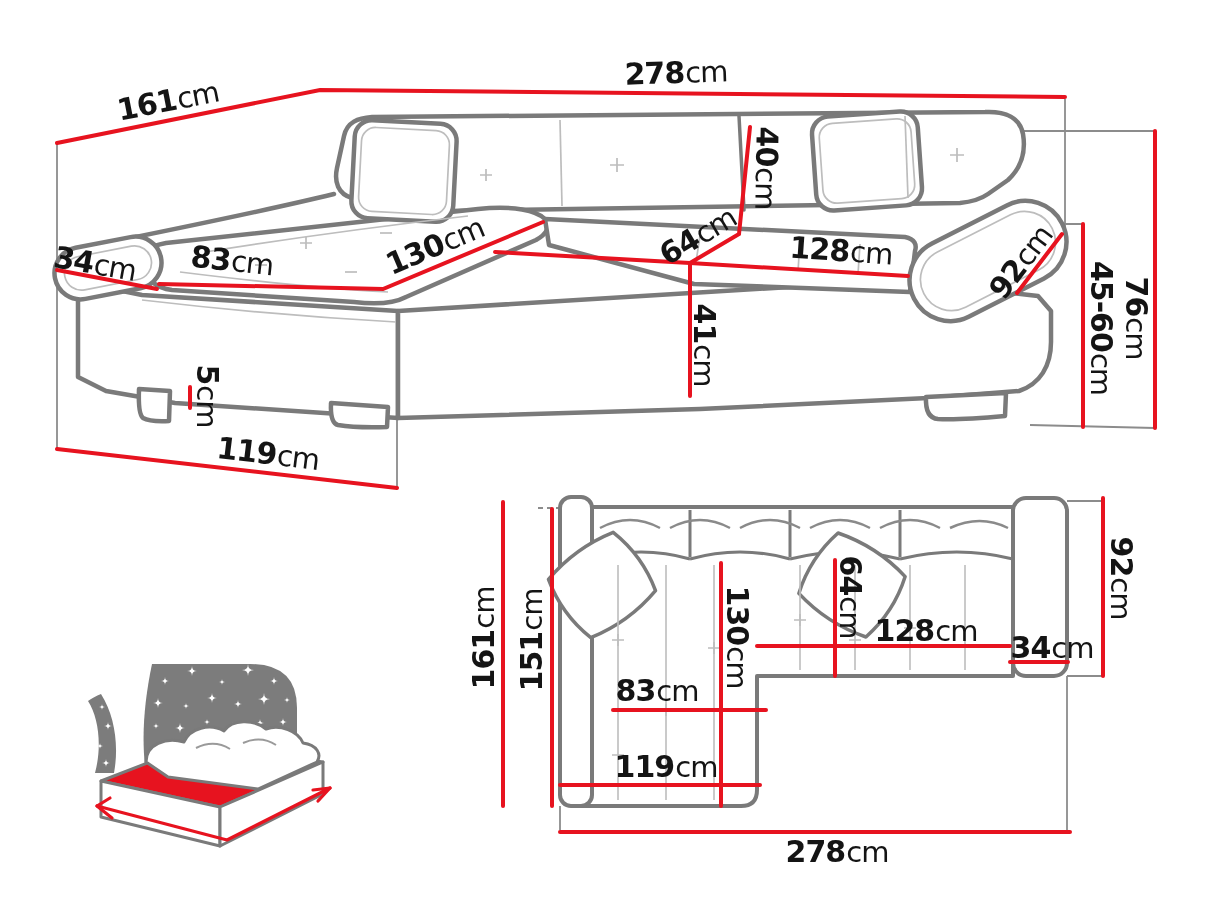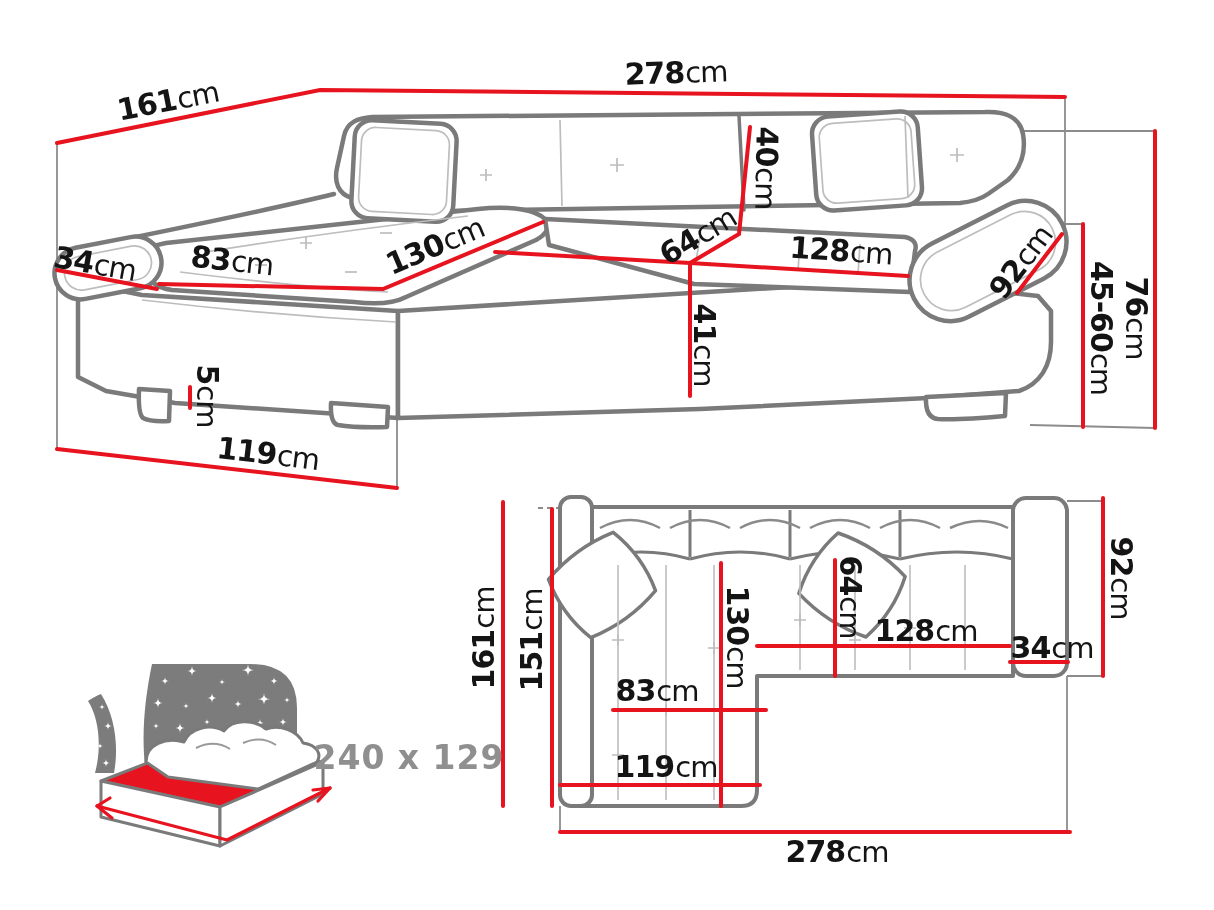--- a/index.html
+++ b/index.html
@@ -231,15 +231,14 @@
 <div class="dim" style="left:532px;top:640px;--r:-90deg"><span class="n">151</span><span class="u">cm</span></div>
 <div class="dim" style="left:737px;top:637px;--r:90deg"><span class="n">130</span><span class="u">cm</span></div>
 <div class="dim" style="left:850px;top:597px;--r:90deg"><span class="n">64</span><span class="u">cm</span></div>
 <div class="dim" style="left:926px;top:631px"><span class="n">128</span><span class="u">cm</span></div>
 <div class="dim" style="left:1052px;top:648px"><span class="n">34</span><span class="u">cm</span></div>
 <div class="dim" style="left:1121px;top:578px;--r:90deg"><span class="n">92</span><span class="u">cm</span></div>
 <div class="dim" style="left:657px;top:691px"><span class="n">83</span><span class="u">cm</span></div>
 <div class="dim" style="left:666px;top:767px"><span class="n">119</span><span class="u">cm</span></div>
 <div class="dim" style="left:837px;top:852px"><span class="n">278</span><span class="u">cm</span></div>
 
-<div class="dim" style="left:409px;top:757px"><span class="bedsize">240 x 129</span></div>
 
 </div>
 
 </body></html>

